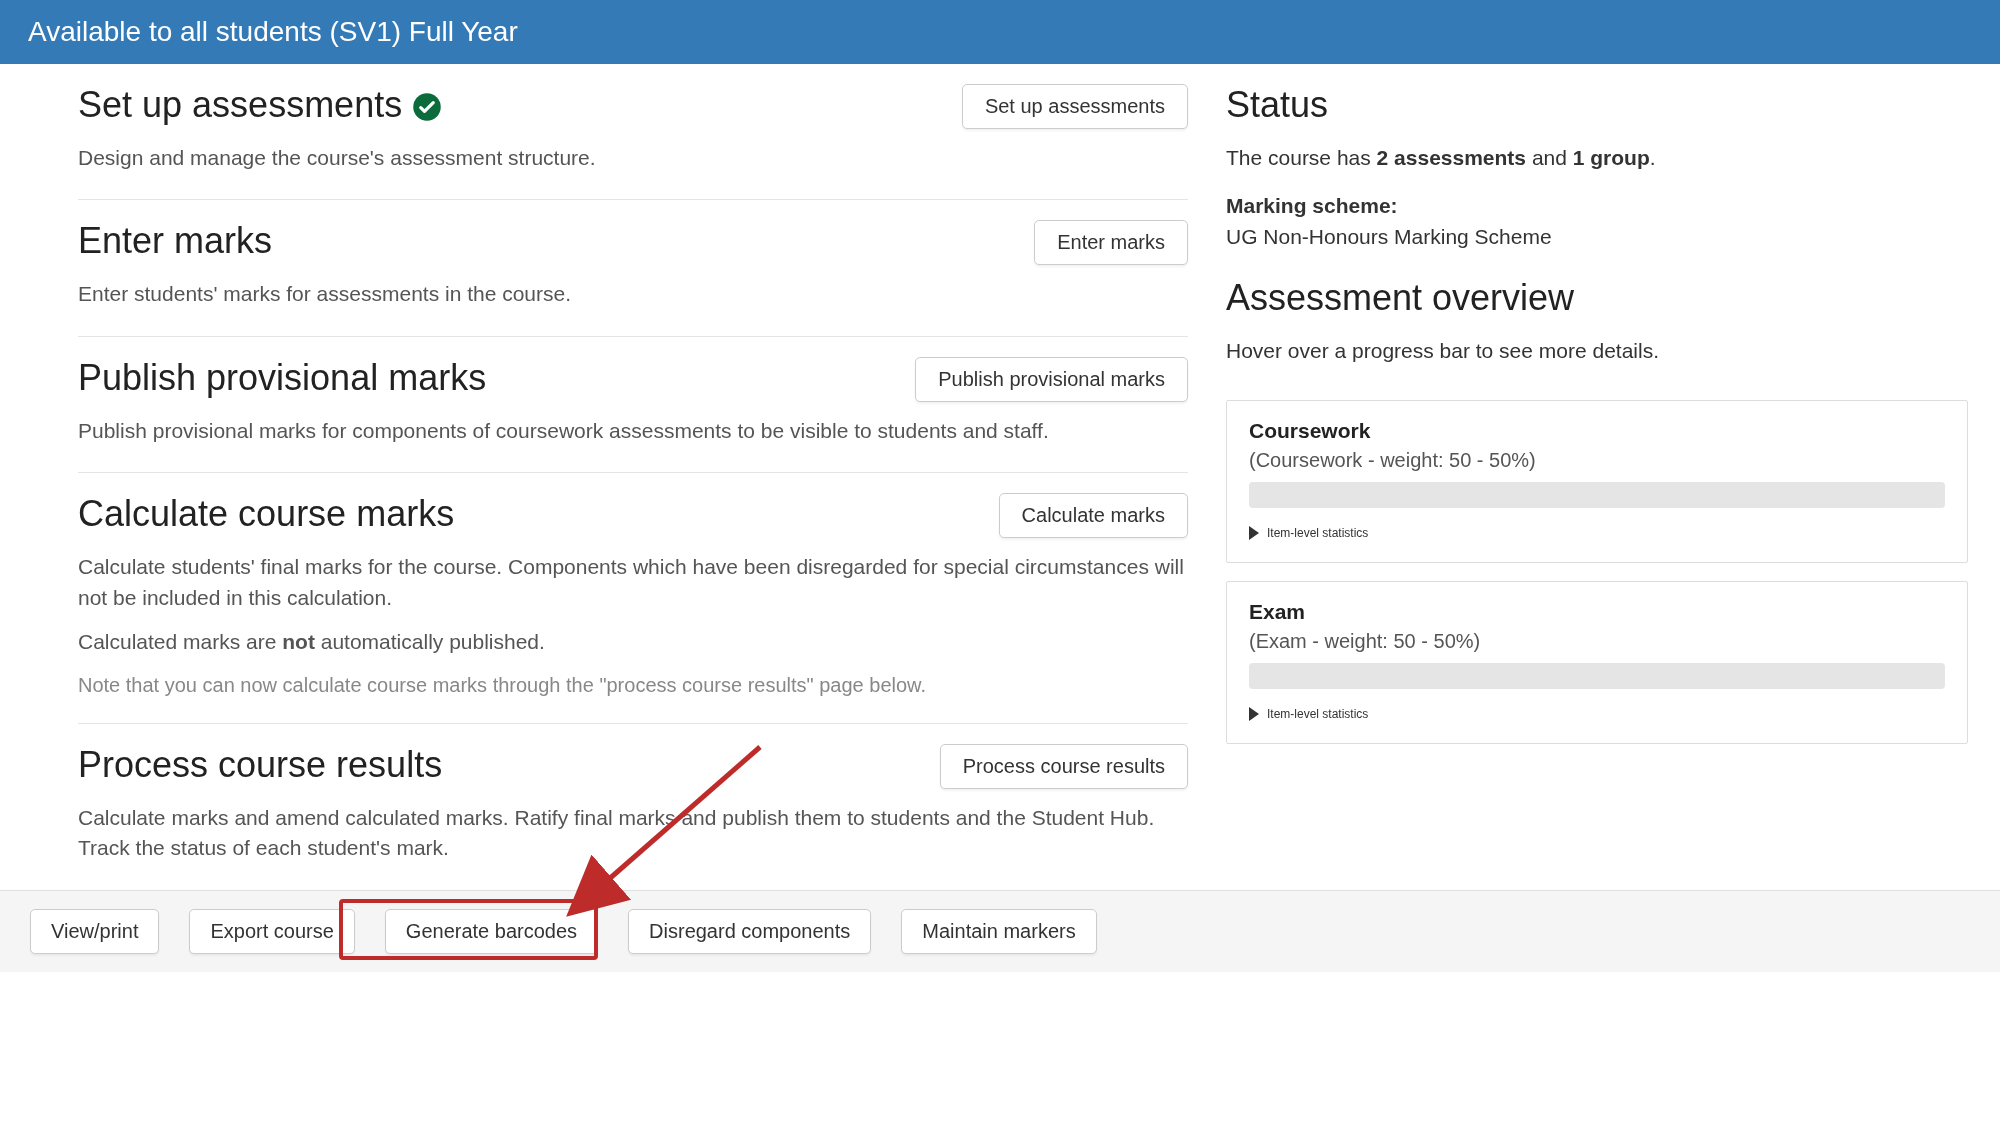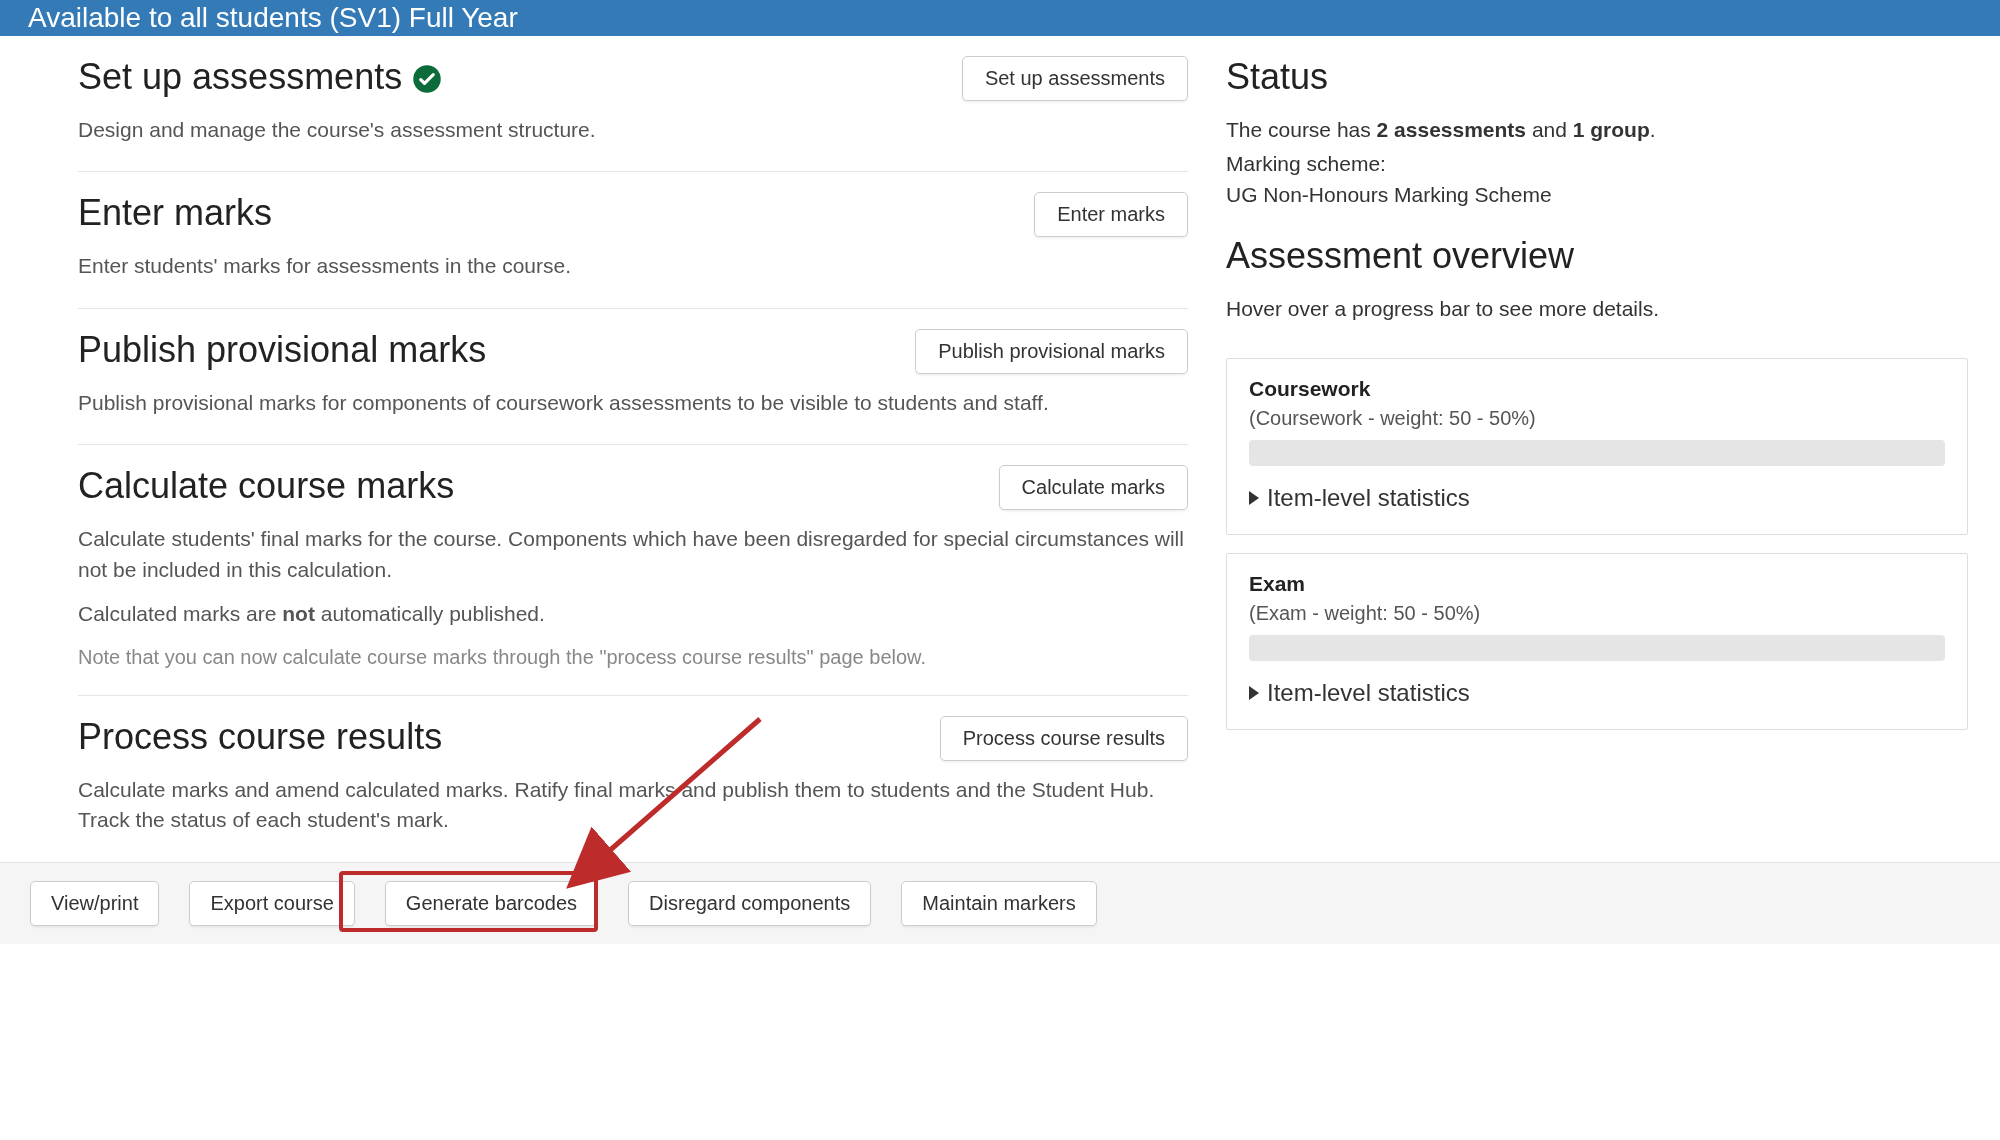--- a/index.html
+++ b/index.html
@@ -5,21 +5,21 @@
   * { box-sizing: border-box; margin: 0; padding: 0; }
   body {
     font-family: "Segoe UI", "Helvetica Neue", Arial, sans-serif;
     background: #ffffff;
     color: #333;
     width: 2000px;
   }
   .banner {
     background: #337ab7;
     color: #fff;
-    padding: 2px 28px;
+    padding: 16px 28px;
     font-size: 28px;
     font-weight: 400;
   }
   .layout {
     display: flex;
     width: 100%;
   }
   .main {
     flex: 1 1 auto;
     padding: 20px 30px 0 30px;
@@ -99,39 +99,39 @@
     font-size: 36px;
     font-weight: 400;
     color: #222;
     margin-bottom: 16px;
   }
   .sidebar p {
     font-size: 21px;
     color: #333;
     line-height: 1.5;
   }
-  .sidebar .mscheme-label { font-weight: 400; margin-top: 2px; }
+  .sidebar .mscheme-label { font-weight: 700; margin-top: 16px; }
   .sidebar h2.ov { margin-top: 24px; }
   .ov-item {
     border: 1px solid #ddd;
     padding: 18px 22px 22px 22px;
     margin-top: 34px;
     border-radius: 2px;
   }
   .ov-item + .ov-item { margin-top: 18px; }
   .ov-title { font-size: 21px; font-weight: 700; color: #222; }
   .ov-sub { font-size: 20px; color: #555; margin: 6px 0 10px 0; }
   .progress {
     background: #e5e5e5;
     height: 26px;
     border-radius: 4px;
     margin-bottom: 18px;
   }
   details.stats summary {
-    font-size: 24px;
+    font-size: 12px;
     color: #333;
     cursor: pointer;
     list-style: none;
     display: flex;
     align-items: center;
     gap: 8px;
   }
   details.stats summary::before {
     content: "";
     display: inline-block;

